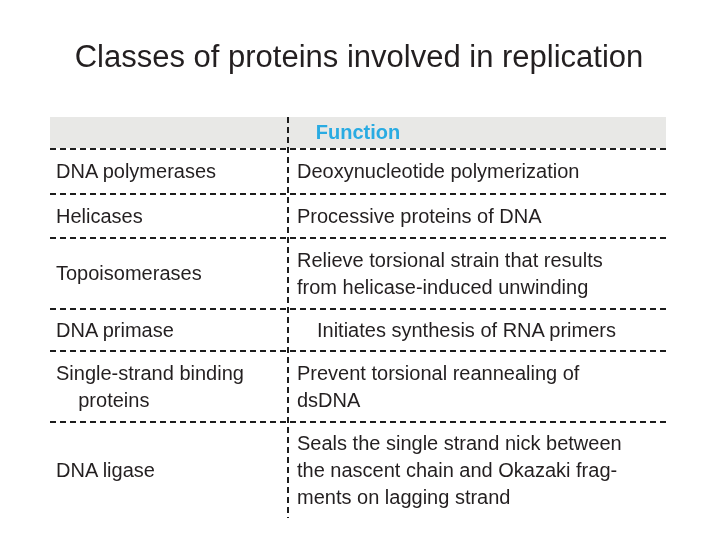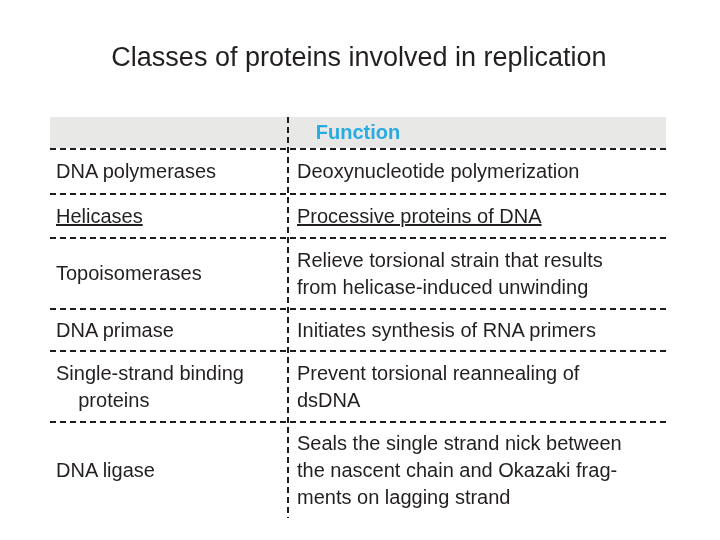--- a/index.html
+++ b/index.html
@@ -8,21 +8,21 @@
     width:720px;height:540px;
     background:#ffffff;
     font-family:"Liberation Sans", sans-serif;
     color:#231f20;
     overflow:hidden;
   }
   .title{
     position:absolute;
     left:50px;top:40px;width:618px;
     text-align:center;
-    font-size:27px;
+    font-size:31px;
     font-weight:400;
     letter-spacing:0px;
     color:#231f20;
     line-height:34px;
   }
   .table{
     position:absolute;
     left:50px;top:117px;width:616px;
   }
   .thead{
@@ -47,23 +47,23 @@
     position:absolute;
     left:237px;top:0;
     width:2px;height:401px;
     background:repeating-linear-gradient(to bottom,#1c1c1c 0 6px,transparent 6px 10px);
   }
   .row{
     display:flex;
     align-items:center;
   }
   .r1{height:43px;}
-  .r2{height:42px;text-decoration:underline;}
+  .r2{height:42px;}
   .r3{height:69px;}
-  .r4{height:40px;}
+  .r4{height:40px;gap:20px;}
   .r5{height:69px;}
   .r6{height:95px;}
   .cell{
     font-size:20px;
     line-height:27px;
     white-space:pre-line;
     color:#231f20;
   }
   .cell.c1{width:238px;padding-left:6px;box-sizing:border-box;}
   .cell.c2{flex:1;padding-left:9px;padding-right:4px;}

